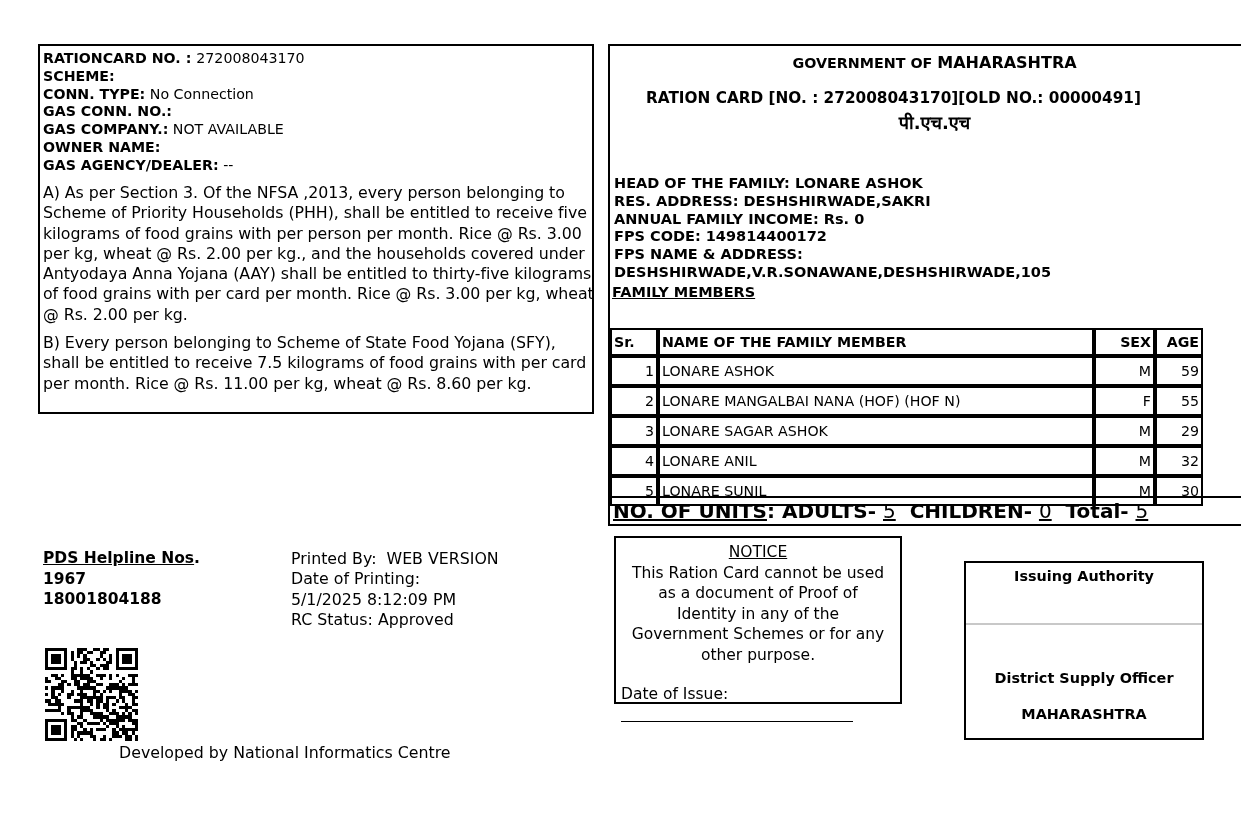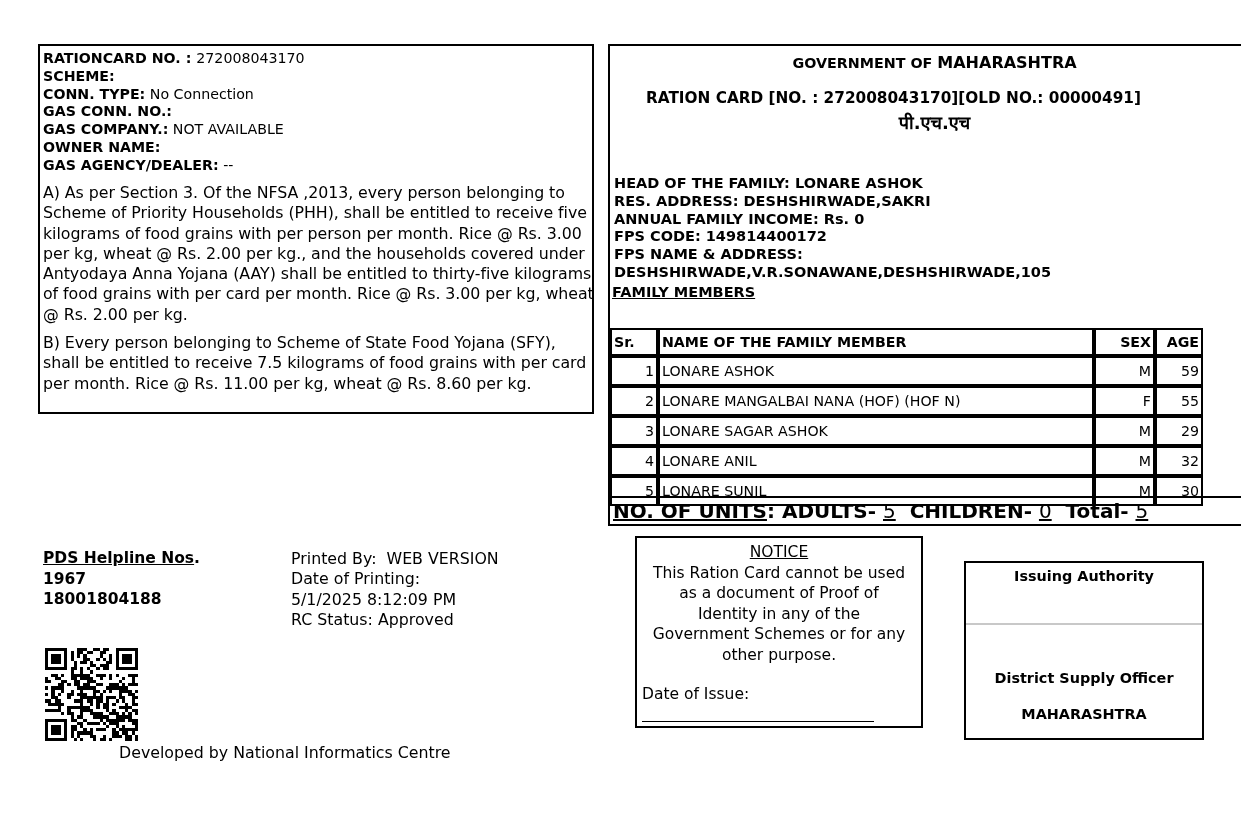--- a/index.html
+++ b/index.html
@@ -39,21 +39,21 @@
   #helpline { left:43px; top:548px; font-size:15.5px; line-height:20.5px; font-weight:bold; }
   #helpline .hl-title { text-decoration:underline; }
   
   #print-info { left:291px; top:549px; font-size:15.8px; line-height:20.4px; }
 
   
   #qr { left:45px; top:648px; width:93px; height:93px; }
   #nic { left:119px; top:743px; font-size:15.8px; }
 
   
-  #notice { left:635px; top:536px; width:288px; height:192px; border:2px solid #000; box-sizing:border-box; }
+  #notice { left:614px; top:536px; width:288px; height:168px; border:2px solid #000; box-sizing:border-box; }
   #notice .title { position:absolute; left:0; right:0; top:5px; text-align:center; font-size:15.5px; text-decoration:underline; }
   #notice .text { position:absolute; left:0; right:0; top:25px; text-align:center; font-size:15.5px; line-height:20.4px; }
   #notice .doi { position:absolute; left:5px; top:147px; font-size:15.5px; }
   #notice .line { position:absolute; left:5px; top:183px; width:232px; border-top:1px solid #000; }
 
   
   #issuing { left:964px; top:541px; width:240px; height:179px; border:2px solid #000; box-sizing:border-box;margin-top:20px; }
   #issuing .title { position:absolute; left:0; right:0; top:5px; text-align:center; font-size:14.4px; font-weight:bold; }
   #issuing .divider { position:absolute; left:0; right:0; top:60px; border-top:2px solid #c8c8c8; }
   #issuing .officer { position:absolute; left:0; right:0; top:107px; text-align:center; font-size:14.4px; font-weight:bold; }

